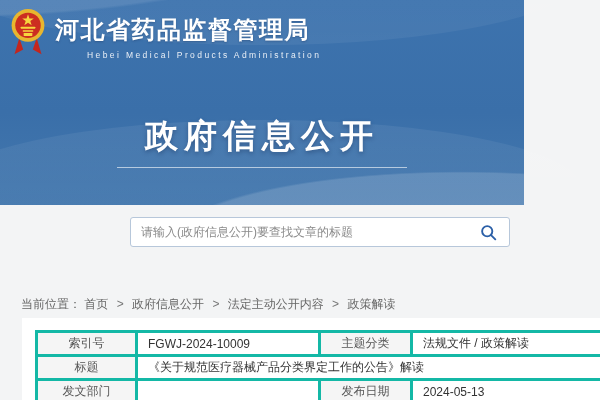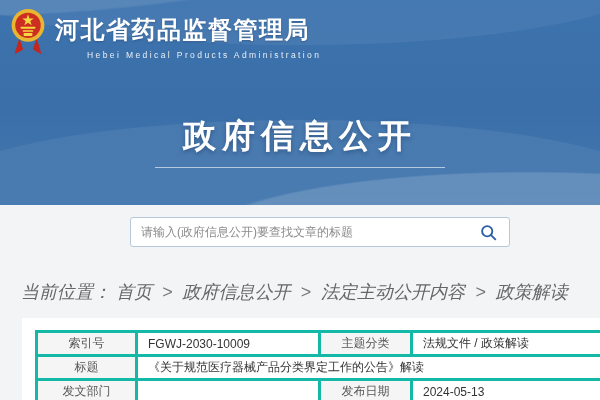--- a/index.html
+++ b/index.html
@@ -3,21 +3,21 @@
 <meta charset="utf-8">
 <style>
   html,body{margin:0;padding:0;}
   .screen{
     position:relative;width:600px;height:400px;overflow:hidden;
     background:#f3f4f5;
     font-family:"Liberation Sans","DejaVu Sans",sans-serif;
   }
   
   .banner{
-    position:absolute;top:0;left:0;width:600px;height:205px;
+    position:absolute;top:0;left:0;width:524px;height:205px;
     background:
       radial-gradient(130% 80% at 88% 118%, rgba(255,255,255,0.15) 0%, rgba(255,255,255,0.15) 42%, rgba(255,255,255,0) 43%),
       radial-gradient(160% 120% at -10% -55%, rgba(255,255,255,0.10) 0%, rgba(255,255,255,0.10) 52%, rgba(255,255,255,0) 53%),
       linear-gradient(180deg,#3d73ae 0%,#3a6fa9 55%,#4478ae 100%);
   }
   .banner .wave{
     position:absolute;left:-60px;right:-60px;height:140px;border-radius:50%;
     pointer-events:none;
   }
   .wave-1{top:120px;background:linear-gradient(180deg,rgba(255,255,255,0.07),rgba(255,255,255,0));}
@@ -48,21 +48,21 @@
     display:flex;align-items:center;box-sizing:border-box;
   }
   .search-bar input{
     flex:1;height:100%;border:none;outline:none;background:transparent;
     font-size:12px;padding:0 10px;color:#333;
     font-family:"Liberation Sans","DejaVu Sans",sans-serif;
   }
   .search-bar input::placeholder{color:#8a8a8a;}
   .search-icon{width:17px;height:17px;margin-right:12px;cursor:pointer;flex:0 0 auto;}
   
-  .breadcrumb{position:absolute;top:280px;left:21px;font-size:18px;color:#666;font-style:italic;}
+  .breadcrumb{position:absolute;top:296px;left:21px;font-size:12px;color:#666;}
   .breadcrumb a{color:#666;text-decoration:none;cursor:pointer;}
   .breadcrumb .sep{margin:0 5px;color:#777;}
   
   .panel{
     position:absolute;top:318px;left:22px;width:610px;height:120px;
     background:#ffffff;
   }
   .doc-table{
     margin:12px 0 0 13px;border-collapse:collapse;table-layout:fixed;width:780px;
   }
@@ -122,21 +122,21 @@
     <a>法定主动公开内容</a>
     <span class="sep">&gt;</span>
     <a>政策解读</a>
   </div>
 
   <div class="panel">
     <table class="doc-table">
       <tbody>
           <tr>
         <td class="lbl">索引号</td>
-        <td class="val val1">FGWJ-2030-10009</td>
+        <td class="val val1">FGWJ-2024-10009</td>
         <td class="lbl lbl2">主题分类</td>
         <td class="val">法规文件 / 政策解读</td>
       </tr>
       <tr>
         <td class="lbl">标题</td>
         <td class="val" colspan="3">《关于规范医疗器械产品分类界定工作的公告》解读</td>
       </tr>
       <tr>
         <td class="lbl">发文部门</td>
         <td class="val val1"></td>

